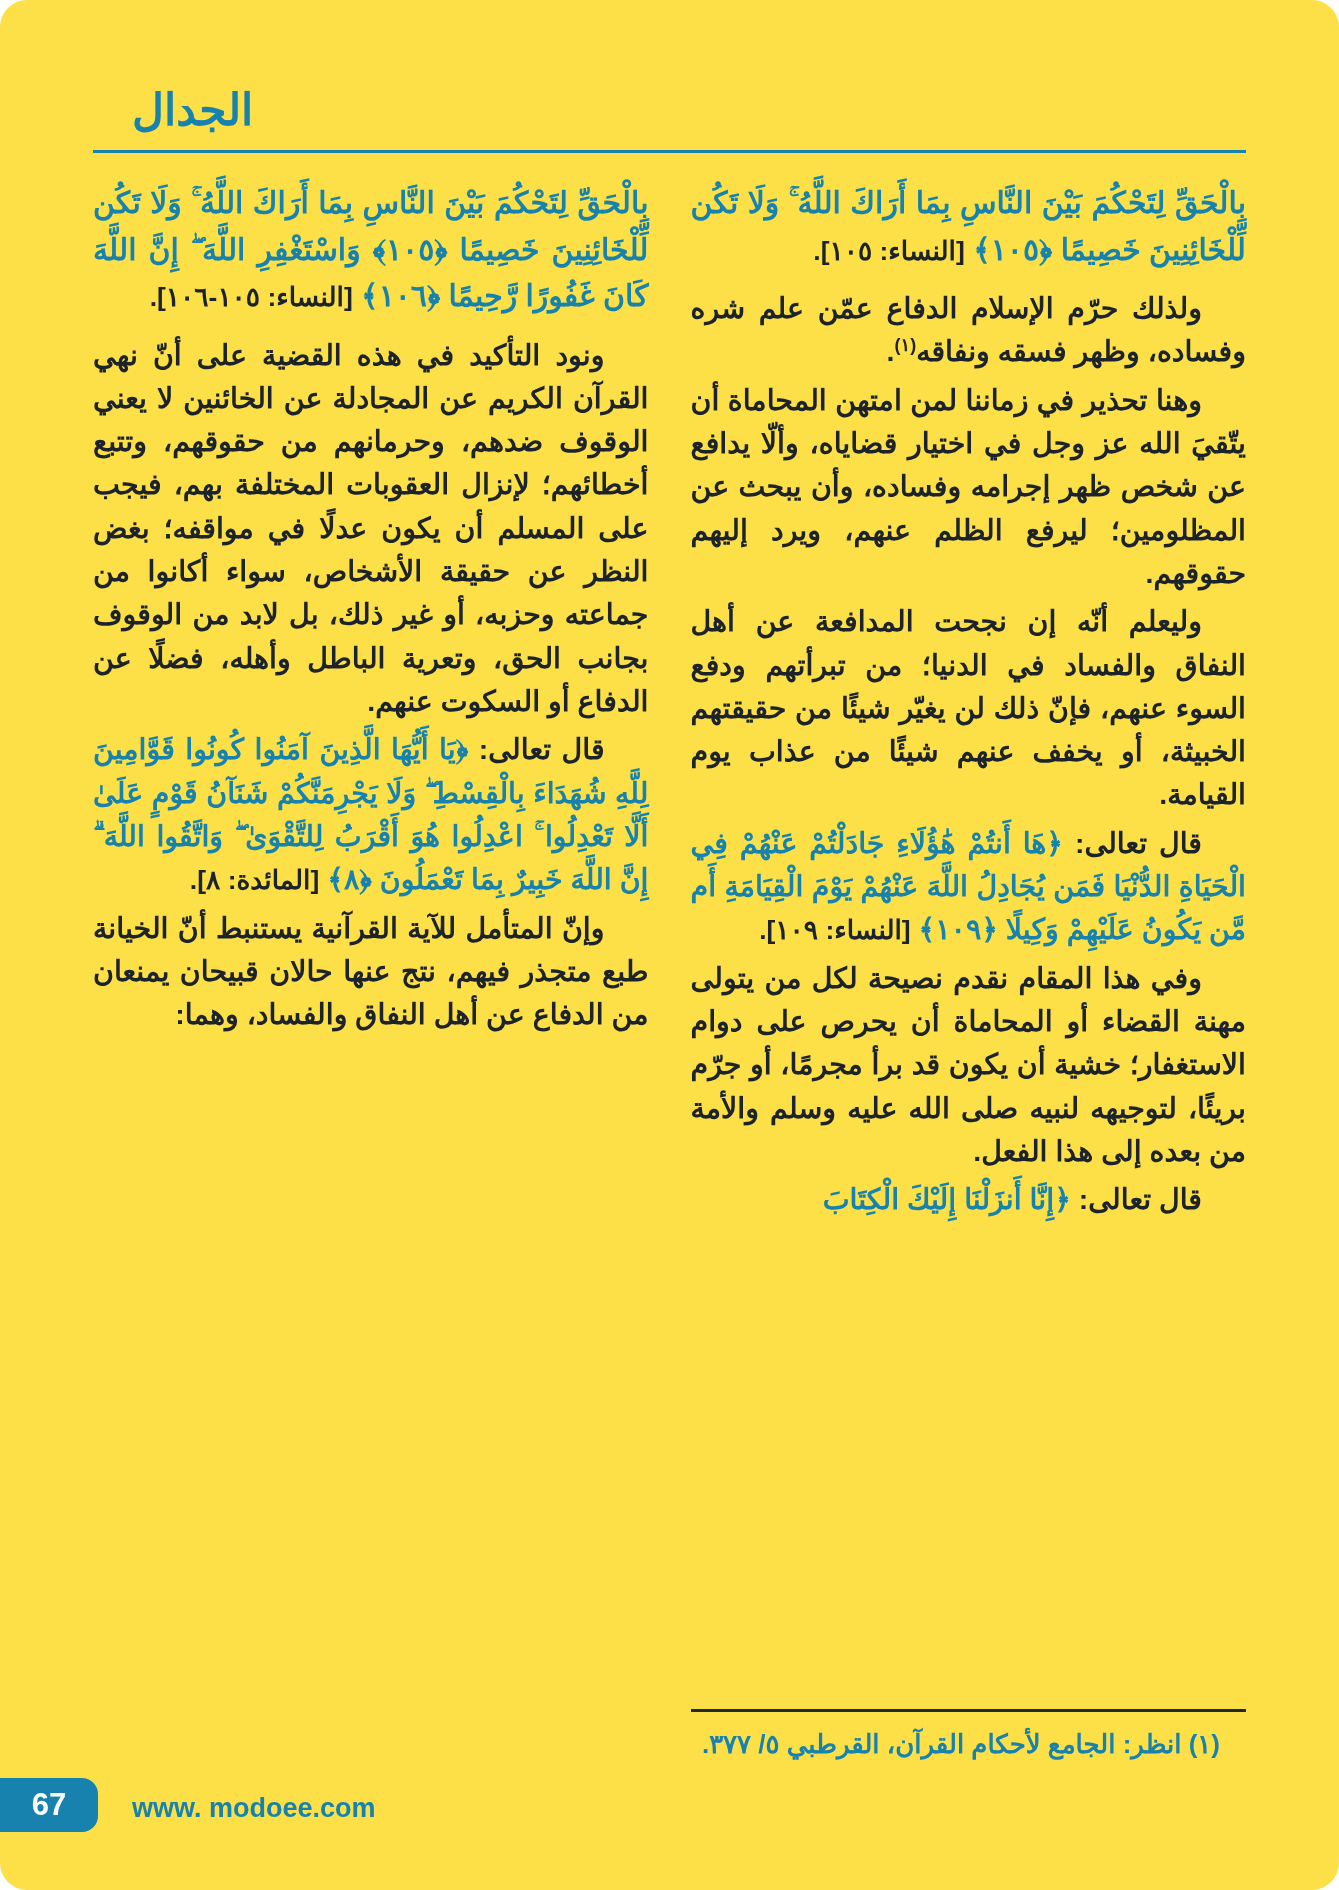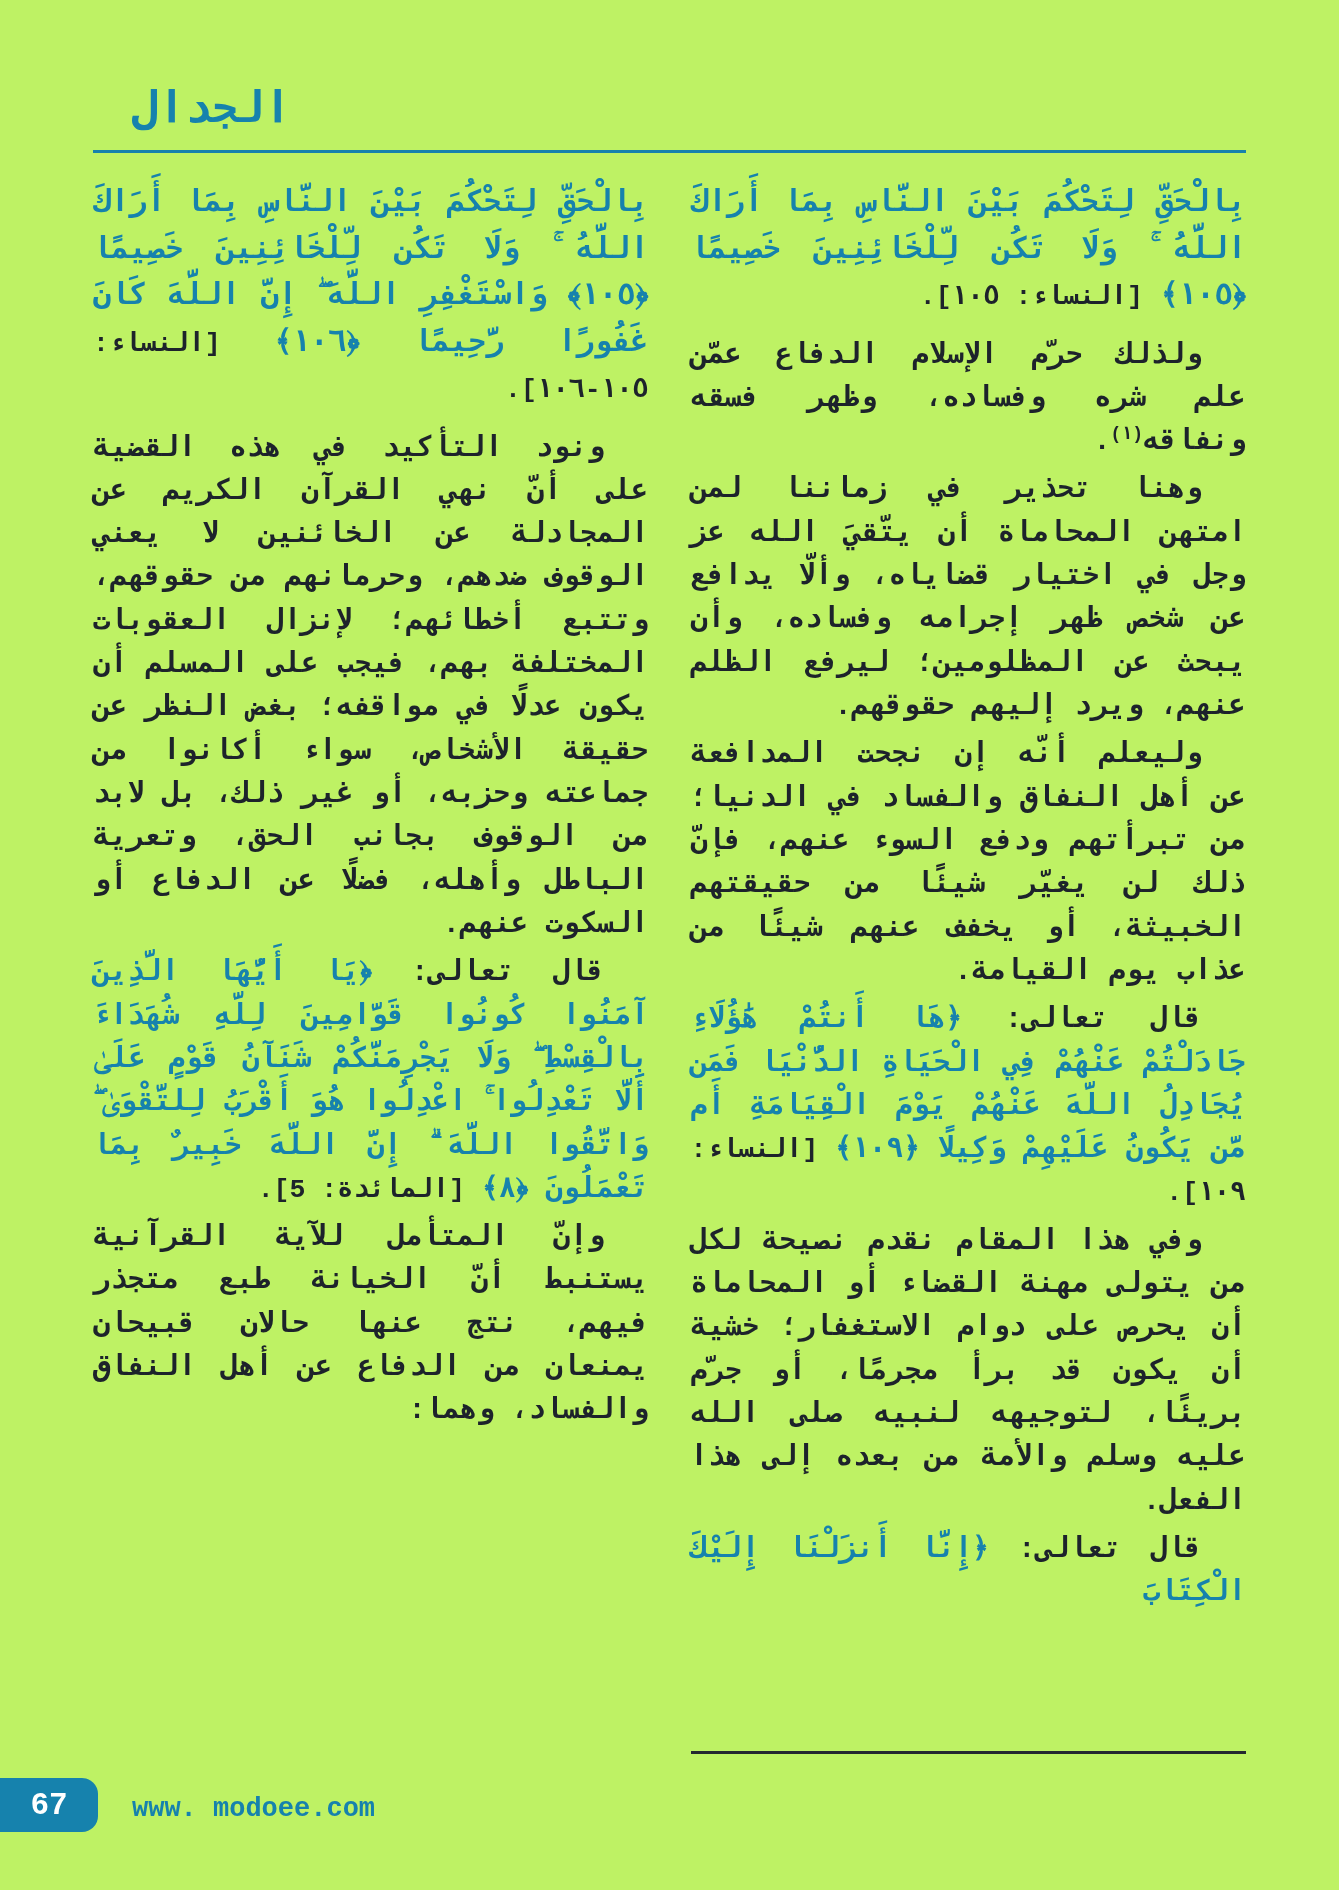--- a/index.html
+++ b/index.html
@@ -1,24 +1,25 @@
 <!DOCTYPE html>
 <html lang="ar" dir="rtl"><head>
 <meta charset="utf-8">
 <style>
   * { margin:0; padding:0; box-sizing:border-box; }
   html,body { background:#ffffff; }
   .page {
     position:relative;
     width:1339px; height:1890px;
     margin:0 auto;
-    background:#bef264;
+    background:#fde047;
     overflow:hidden;
-    font-family:Liberation Mono, monospace;
+    font-family:Liberation Sans, sans-serif;
     direction:rtl;
+    border-radius:27px;
   }
   
   .header-title {
     position:absolute; top:88px; left:132px;
     color:#1682ad; font-size:44px; font-weight:bold;
     letter-spacing:-1px;
     line-height:1;
   }
   .header-rule {
     position:absolute; top:150px; left:93px;
@@ -112,37 +113,38 @@
 
       <p class="para">وفي هذا المقام نقدم نصيحة لكل من يتولى مهنة القضاء أو المحاماة أن يحرص على دوام الاستغفار؛ خشية أن يكون قد برأ مجرمًا، أو جرّم بريئًا، لتوجيهه لنبيه صلى الله عليه وسلم والأمة من بعده إلى هذا الفعل.</p>
 
       <p class="para">
         <span class="black">قال تعالى:</span>
         <span class="quran-inline">﴿إِنَّا أَنزَلْنَا إِلَيْكَ الْكِتَابَ</span>
       </p>
 
       <div class="footnote-block">
         <div class="fn-rule"></div>
+        <p class="footnote">(١) انظر: الجامع لأحكام القرآن، القرطبي ٥/ ٣٧٧.</p>
       </div>
 
     </section>
 
     <section class="col col-left">
 
       <p class="quran-block">
         <span>بِالْحَقِّ لِتَحْكُمَ بَيْنَ النَّاسِ بِمَا أَرَاكَ اللَّهُ ۚ وَلَا تَكُن لِّلْخَائِنِينَ خَصِيمًا ﴿١٠٥﴾ وَاسْتَغْفِرِ اللَّهَ ۖ إِنَّ اللَّهَ كَانَ غَفُورًا رَّحِيمًا ﴿١٠٦﴾</span>
         <span class="cite">[النساء: ١٠٥-١٠٦].</span>
       </p>
 
       <p class="para">ونود التأكيد في هذه القضية على أنّ نهي القرآن الكريم عن المجادلة عن الخائنين لا يعني الوقوف ضدهم، وحرمانهم من حقوقهم، وتتبع أخطائهم؛ لإنزال العقوبات المختلفة بهم، فيجب على المسلم أن يكون عدلًا في مواقفه؛ بغض النظر عن حقيقة الأشخاص، سواء أكانوا من جماعته وحزبه، أو غير ذلك، بل لابد من الوقوف بجانب الحق، وتعرية الباطل وأهله، فضلًا عن الدفاع أو السكوت عنهم.</p>
 
       <p class="para">
         <span class="black">قال تعالى:</span>
         <span class="quran-inline">﴿يَا أَيُّهَا الَّذِينَ آمَنُوا كُونُوا قَوَّامِينَ لِلَّهِ شُهَدَاءَ بِالْقِسْطِ ۖ وَلَا يَجْرِمَنَّكُمْ شَنَآنُ قَوْمٍ عَلَىٰ أَلَّا تَعْدِلُوا ۚ اعْدِلُوا هُوَ أَقْرَبُ لِلتَّقْوَىٰ ۖ وَاتَّقُوا اللَّهَ ۗ إِنَّ اللَّهَ خَبِيرٌ بِمَا تَعْمَلُونَ ﴿٨﴾</span>
-        <span class="cite">[المائدة: 5].</span>
+        <span class="cite">[المائدة: ٨].</span>
       </p>
 
       <p class="para">وإنّ المتأمل للآية القرآنية يستنبط أنّ الخيانة طبع متجذر فيهم، نتج عنها حالان قبيحان يمنعان من الدفاع عن أهل النفاق والفساد، وهما:</p>
 
 
     </section>
 
   </div>
 
   <div class="footer-tab">

